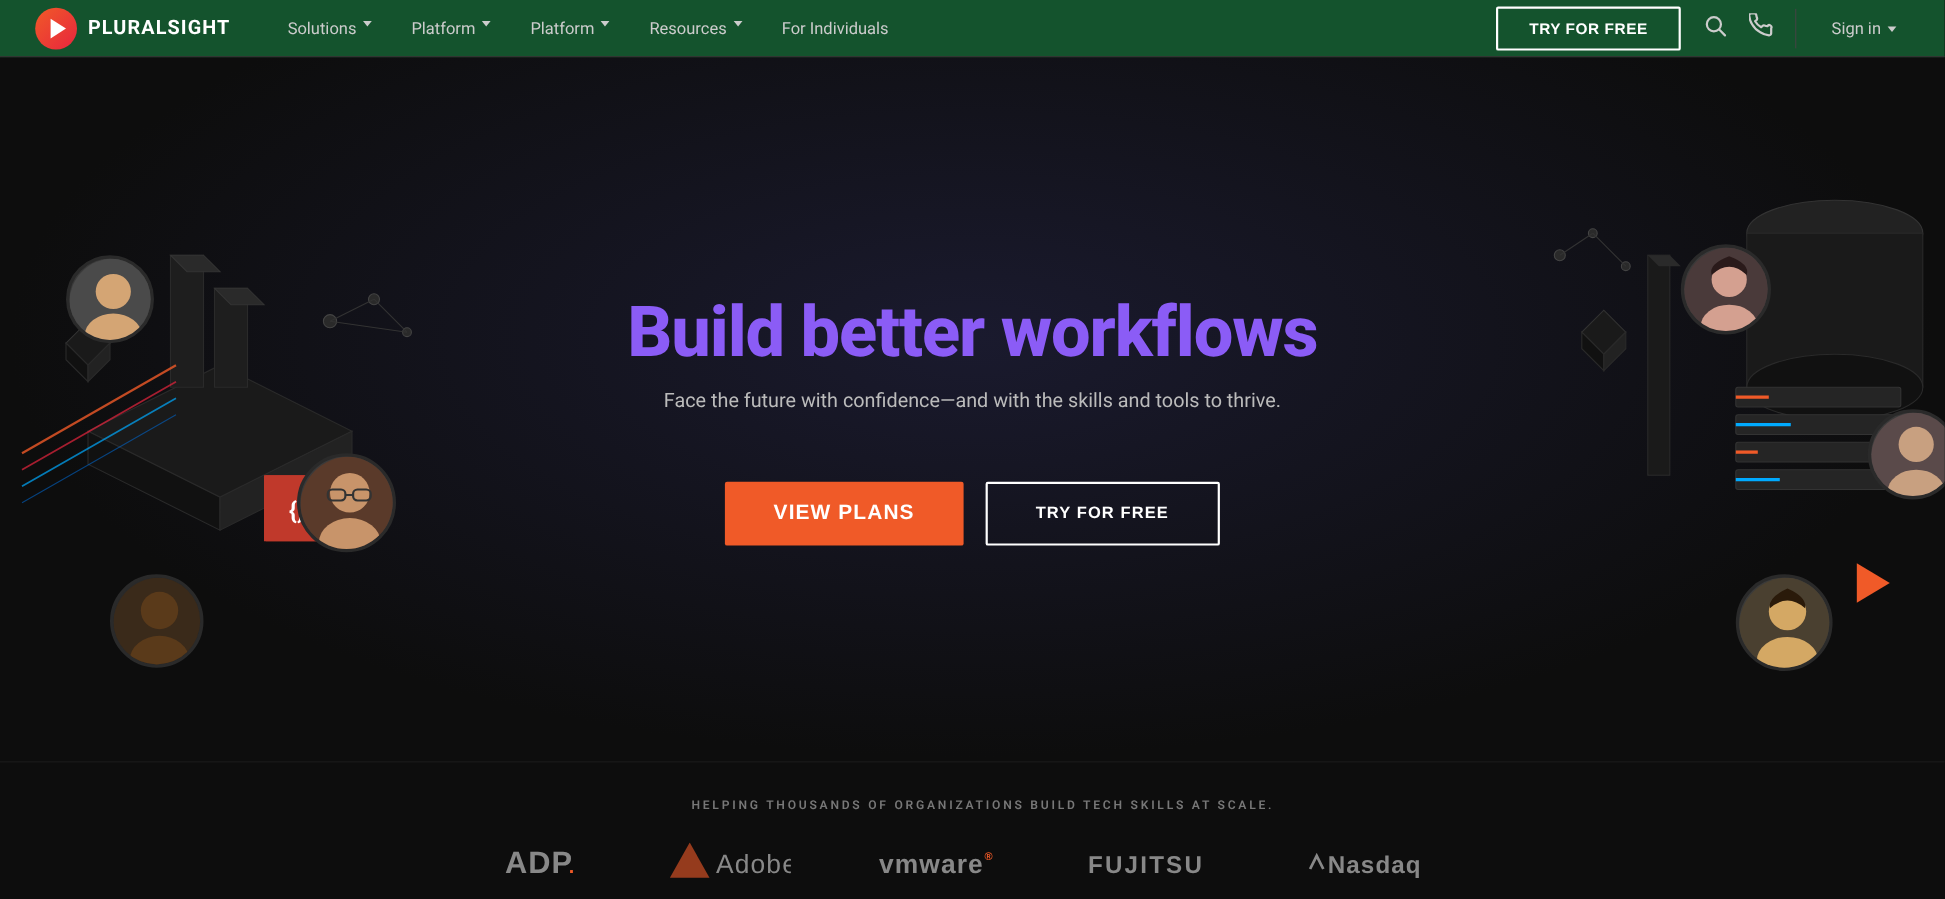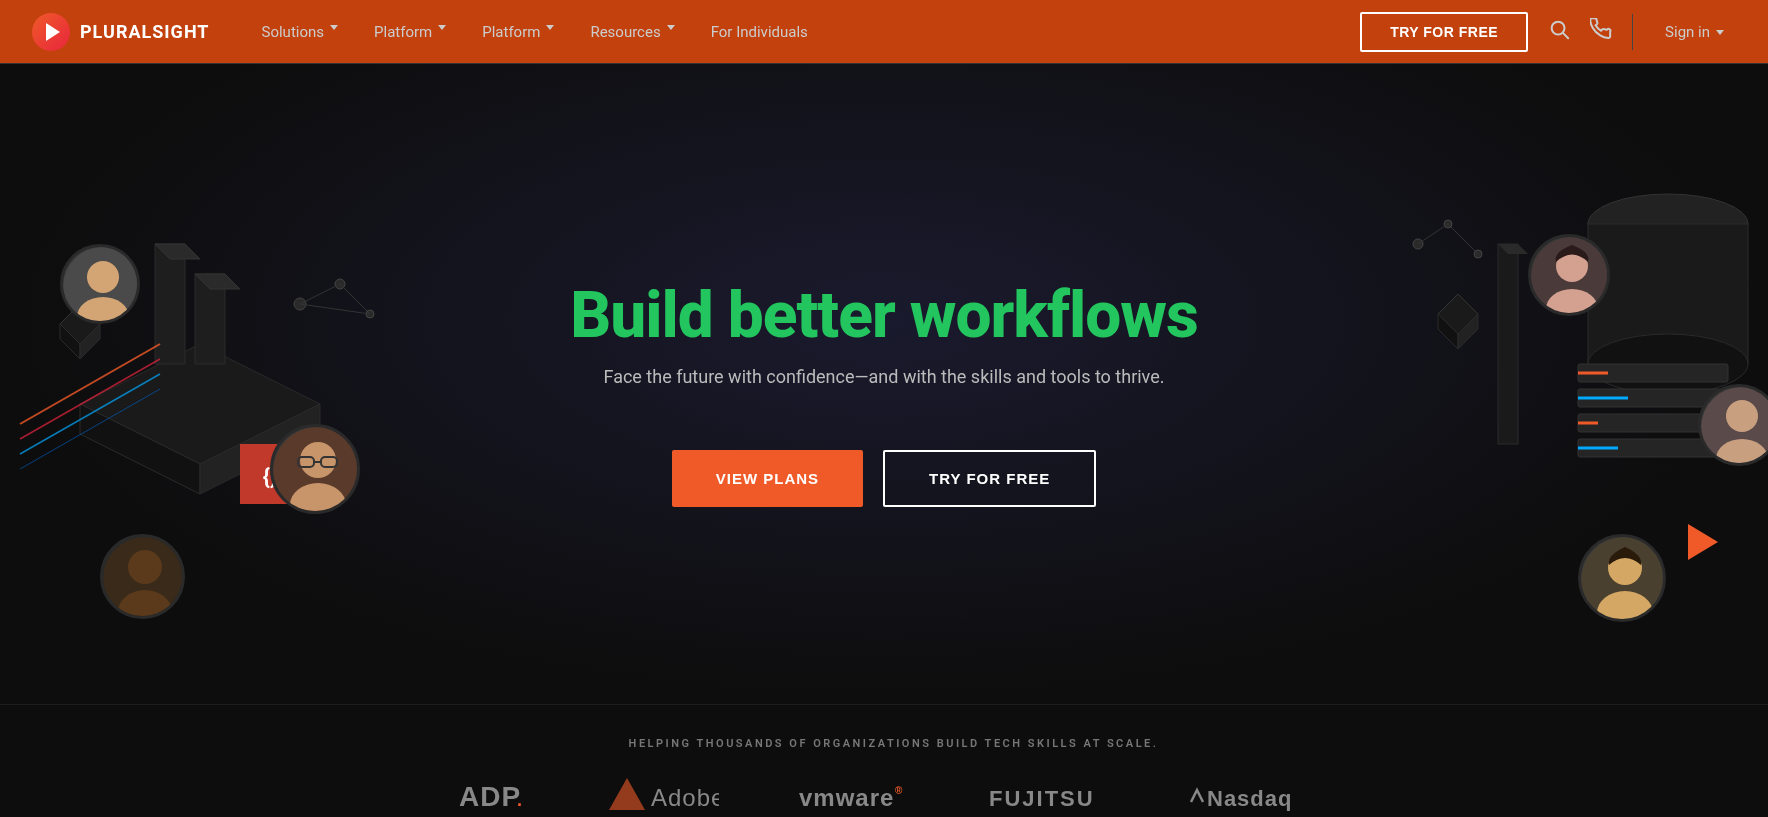--- a/index.html
+++ b/index.html
@@ -8,22 +8,22 @@
       font-family: -apple-system, BlinkMacSystemFont, 'Segoe UI', Roboto, sans-serif;
       background: #0d0d0d;
       color: #fff;
       width: 1768px;
       min-height: 817px;
       overflow-x: hidden;
     }
 
     
     nav {
-      background: #c2410c;
-      height: 64px;
+      background: #14532d;
+      height: 52px;
       display: flex;
       align-items: center;
       padding: 0 32px;
       position: relative;
       z-index: 10;
       border-bottom: 1px solid #333;
     }
 
     .nav-logo {
       display: flex;
@@ -180,21 +180,21 @@
       z-index: 5;
       text-align: center;
       max-width: 760px;
       padding: 60px 20px 40px;
     }
 
     .hero-title {
       font-size: 64px;
       font-weight: 800;
       line-height: 1.1;
-      color: #22c55e;
+      color: #8b5cf6;
       margin-bottom: 12px;
       letter-spacing: -1px;
     }
 
     .hero-subtitle {
       font-size: 18px;
       color: #bbb;
       margin-bottom: 60px;
       line-height: 1.5;
     }
@@ -203,21 +203,21 @@
       display: flex;
       gap: 20px;
       justify-content: center;
     }
 
     .btn-view-plans {
       background: #f05a28;
       color: #fff;
       border: none;
       padding: 18px 44px;
-      font-size: 15px;
+      font-size: 19px;
       font-weight: 700;
       letter-spacing: 1px;
       text-transform: uppercase;
       cursor: pointer;
       border-radius: 2px;
       transition: background 0.2s;
     }
 
     .btn-try-free-hero {
       background: transparent;

